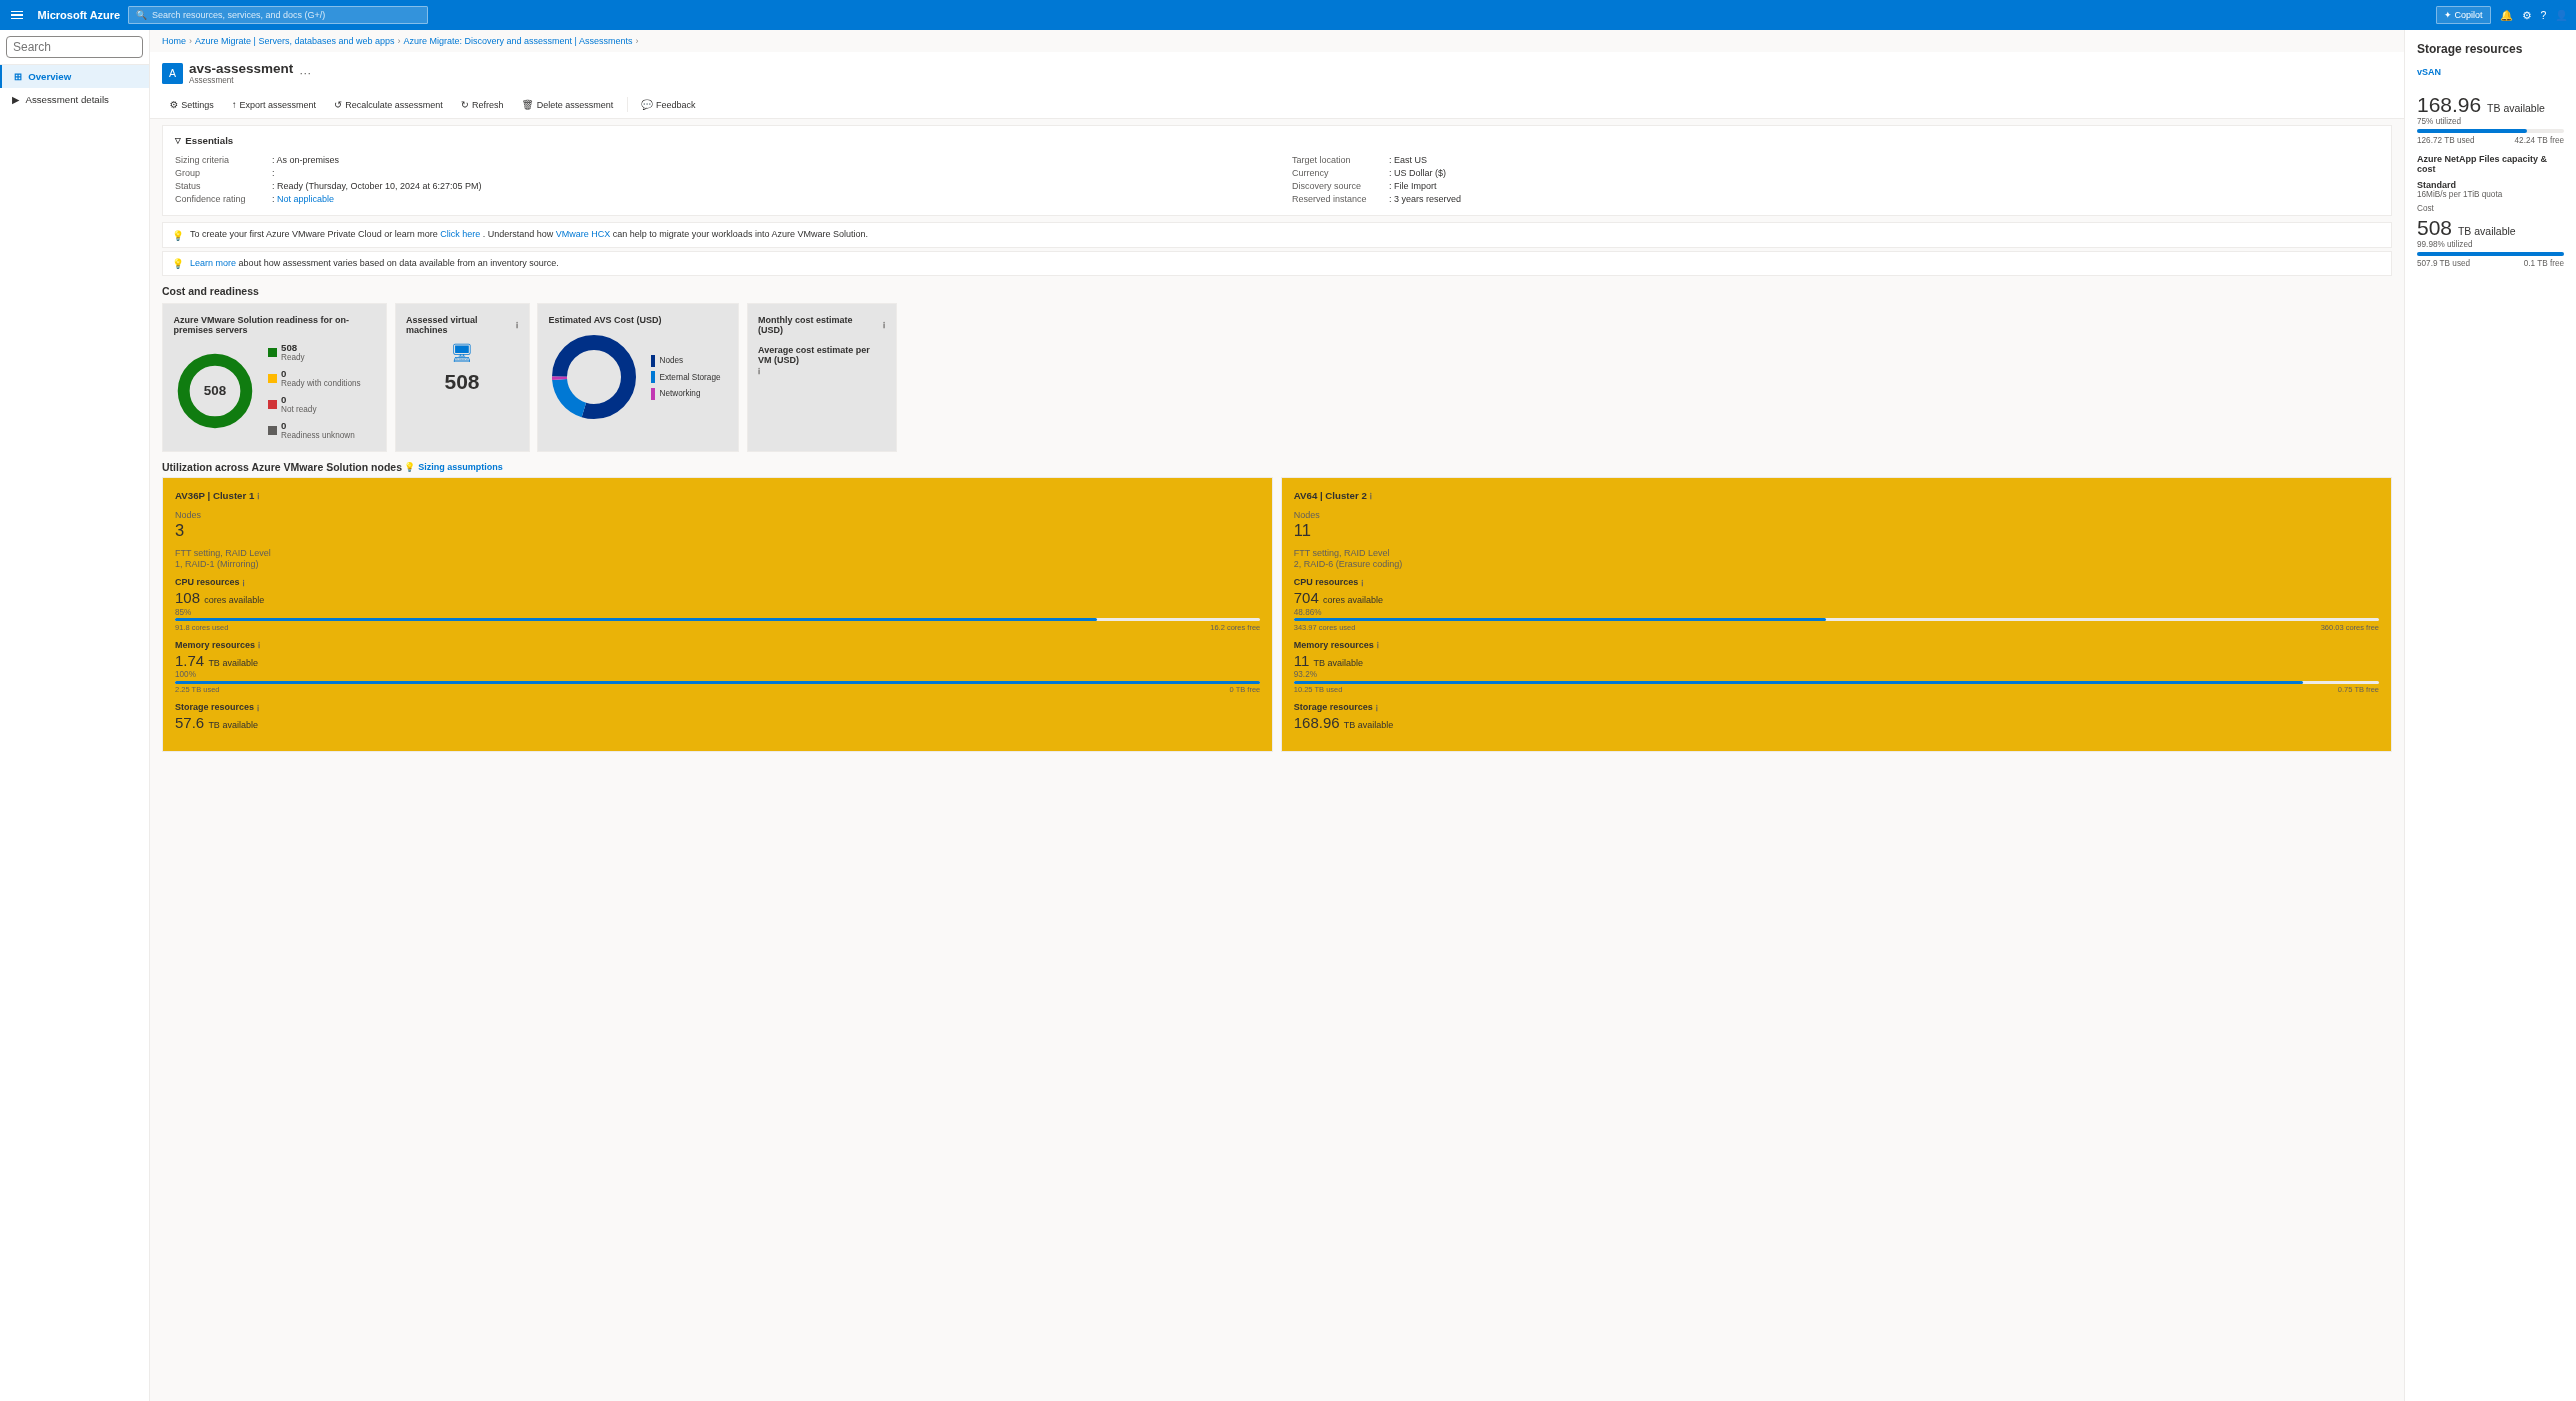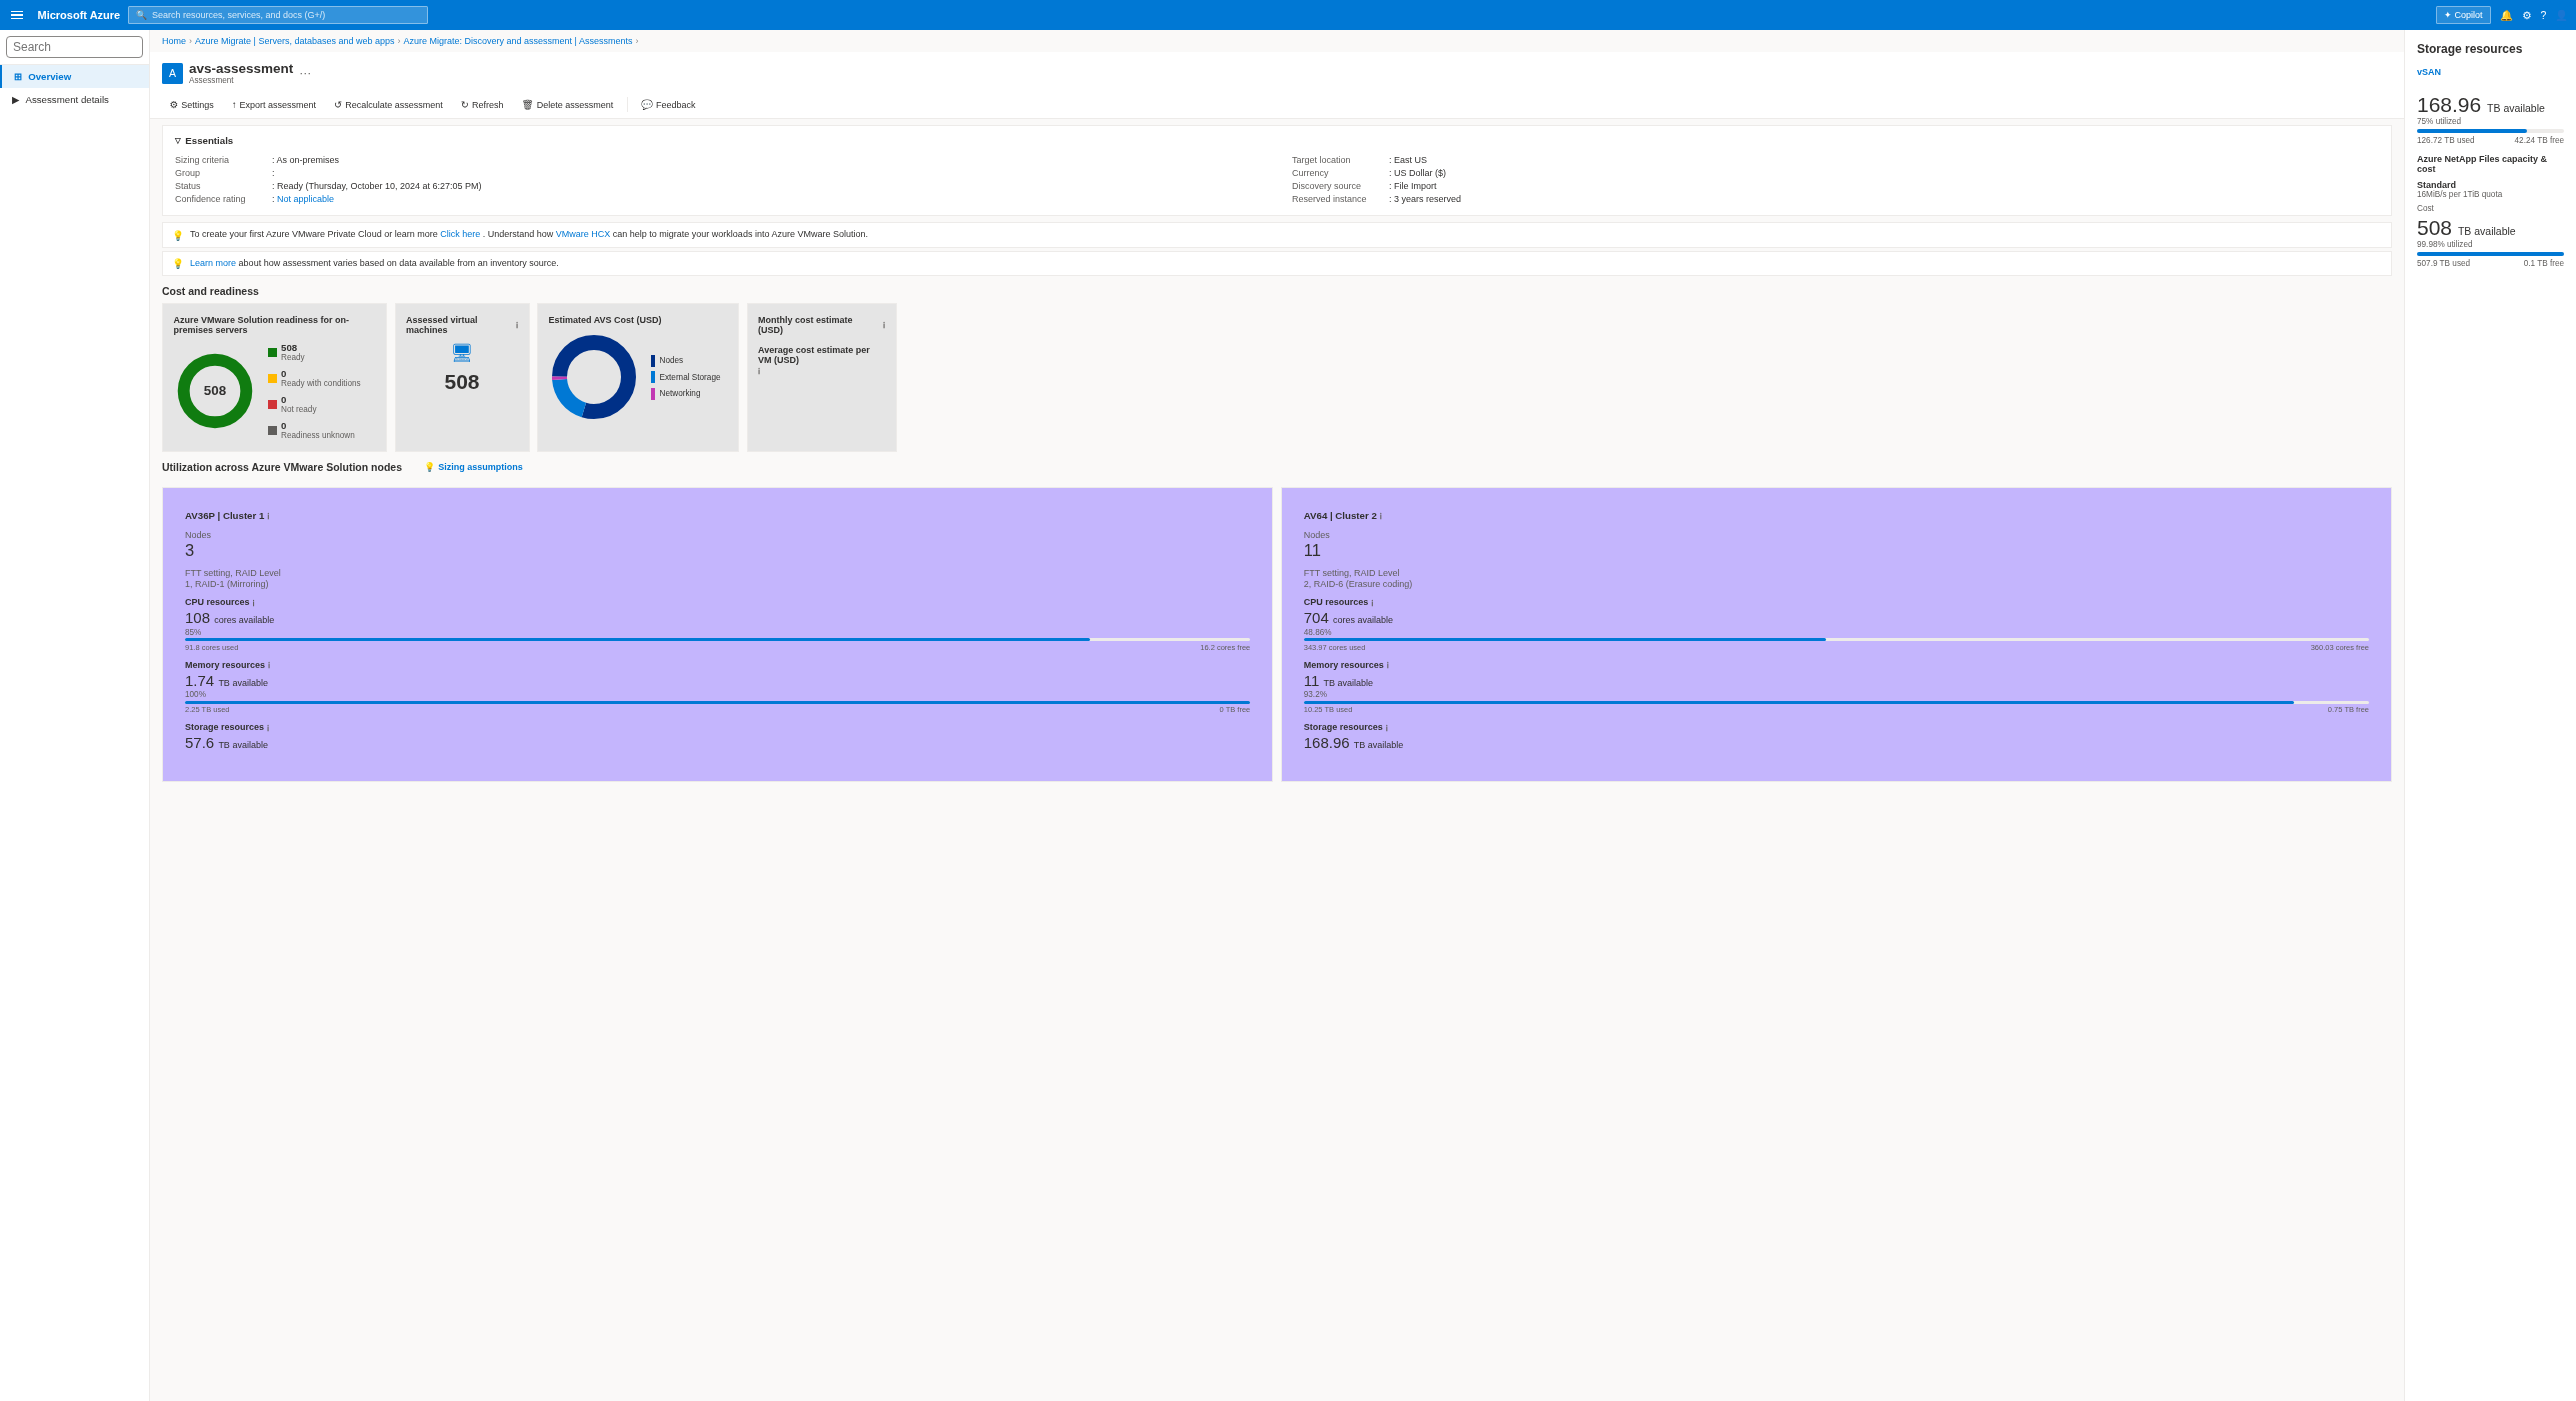--- a/index.html
+++ b/index.html
@@ -270,37 +270,37 @@
     }
     .avs-legend { display: flex; flex-direction: column; gap: 4.5px; }
     .avs-legend-item { display: flex; align-items: center; gap: 4.5px; font-size: 8.2px; }
     .avs-legend-bar { width: 4.5px; height: 12px; }
     .avg-cost-label { font-size: 9px; font-weight: 600; margin-top: 10px; }
 
     
     .utilization-heading {
       display: flex;
       align-items: center;
-      gap: 22px;
+      gap: 2px;
       font-size: 10.5px;
       font-weight: 600;
-      margin: 9px 12px 14px;
+      margin: 9px 12px 4px;
     }
     .sizing-link { color: #0078d4; font-size: 9px; text-decoration: none; display: flex; align-items: center; gap: 3px; }
 
     
     .clusters-row {
       display: flex;
       gap: 7.5px;
       margin: 0 12px 12px;
     }
     .cluster-card {
-      background: #c4b5fd;
+      background: #eab308;
       border: 0.7px solid #edebe9;
-      padding: 22px;
+      padding: 12px;
       flex: 1;
     }
     .cluster-title { font-size: 9.7px; font-weight: 600; margin-bottom: 9px; display: flex; align-items: center; gap: 3px; }
     .cluster-section-label { font-size: 9px; color: #605e5c; margin-bottom: 1.5px; }
     .cluster-value { font-size: 16.5px; font-weight: 300; margin-bottom: 6px; }
     .cluster-ftt { font-size: 9px; color: #605e5c; margin-bottom: 4px; }
     .resource-label { font-size: 9px; font-weight: 600; margin-bottom: 1.5px; display: flex; align-items: center; gap: 3px; }
     .resource-big { font-size: 15px; font-weight: 300; }
     .resource-big span.unit { font-size: 9px; font-weight: 400; }
     .utilization-pct { font-size: 8.2px; color: #605e5c; margin: 1.5px 0; }

